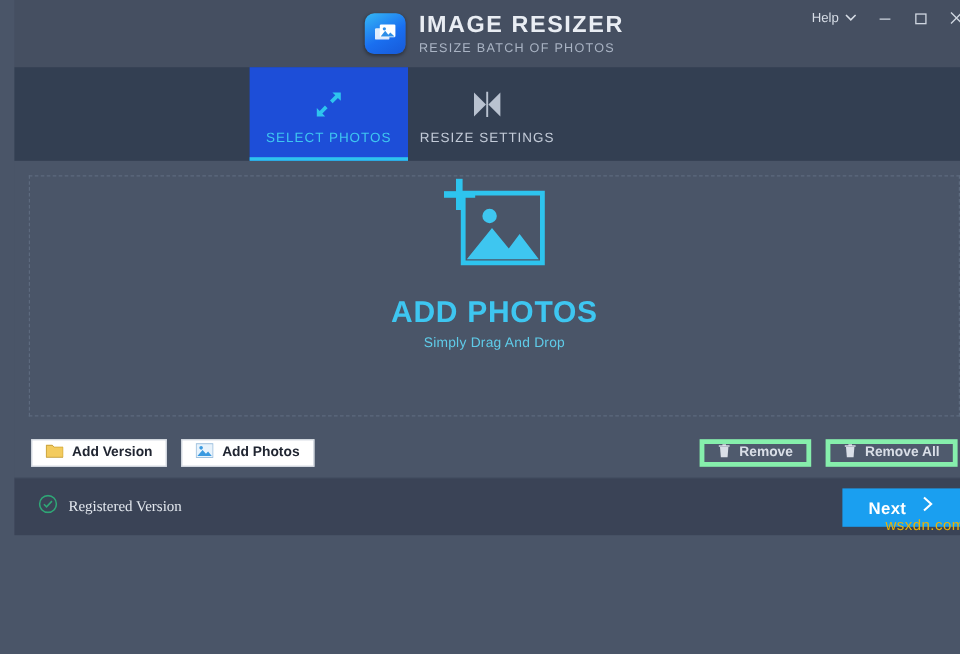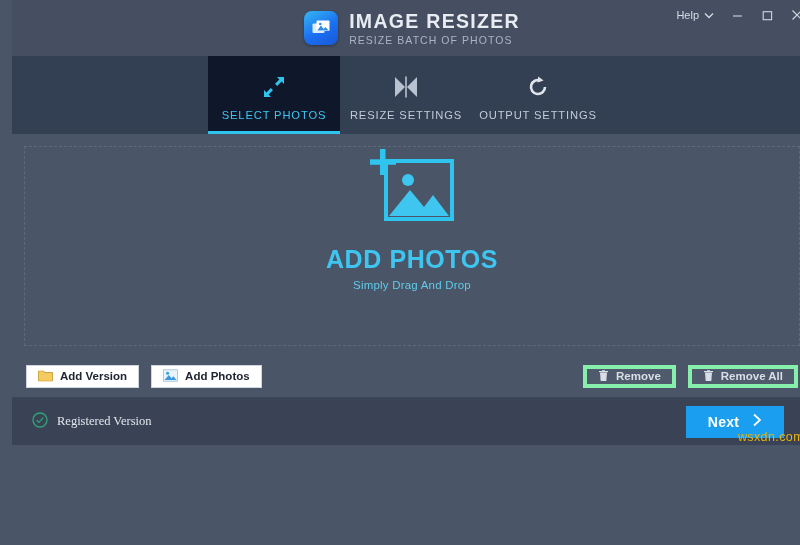--- a/index.html
+++ b/index.html
@@ -71,21 +71,21 @@
     display: flex; flex-direction: column;
     align-items: center; justify-content: center;
     gap: 9px; position: relative;
     padding-top: 4px;
   }
   .tab .ticon { height: 26px; display: flex; align-items: center; }
   .tab .tlabel {
     font-size: 11.2px; letter-spacing: .85px; color: #c3cbd8;
     font-weight: 500;
   }
-  .tab.active { background: #0f172a; }
+  .tab.active { background: #1d4ed8; }
   .tab.active .tlabel { color: #3ec6f0; }
   .tab.active::after {
     content: ""; position: absolute; left: 0; right: 0; bottom: 0;
     height: 3px; background: #2ec4ee;
   }
   .tab:not(:last-child)::before {
     content: ""; position: absolute; right: 0; top: 18px; bottom: 18px;
     width: 0;
   }
 
@@ -141,21 +141,21 @@
   .footer {
     flex: 0 0 47px; height: 47px;
     background: #3a4356;
     display: flex; align-items: center;
     padding: 0 0 0 20px;
     position: relative;
   }
   .reg { display: flex; align-items: center; gap: 9px; }
   .reg-label { font-size: 12.5px; color: #e2e7ee; font-family: Liberation Serif, serif; }
   .next-btn {
-    position: absolute; right: 28px; top: 50%;
+    position: absolute; right: 12px; top: 50%;
     transform: translateY(-50%);
     width: 98px; height: 32px;
     background: #1a9ff0;
     display: flex; align-items: center; justify-content: center;
     gap: 13px; cursor: default;
   }
   .next-label {
     font-size: 14px; font-weight: bold; color: #ffffff; letter-spacing: .3px;
   }
   .watermark {
@@ -235,29 +235,20 @@
       <span class="ticon">
         <svg width="28" height="24" viewBox="0 0 28 24">
           <path d="M3 2 L13 12 L3 22 Z" fill="#b9c2d0"></path>
           <path d="M25 2 L15 12 L25 22 Z" fill="#b9c2d0"></path>
           <path d="M14 1.5 V22.5" stroke="#b9c2d0" stroke-width="1.6"></path>
         </svg>
       </span>
       <span class="tlabel">RESIZE SETTINGS</span>
     </div>
 
-    <div class="tab">
-      <span class="ticon">
-        <svg width="24" height="24" viewBox="0 0 24 24">
-          <path d="M19 12 A7 7 0 1 1 14.6 5.5" stroke="#dfe4ec" stroke-width="2.6" fill="none" stroke-linecap="butt"></path>
-          <path d="M12.2 1.4 L17.6 5.4 L11.4 7.6 Z" fill="#dfe4ec"></path>
-        </svg>
-      </span>
-      <span class="tlabel">OUTPUT SETTINGS</span>
-    </div>
   </div>
 
   <div class="main">
     <div class="dropzone">
       <div class="dz-inner">
         <span>
           <svg width="96" height="80" viewBox="0 0 96 80">
             <path d="M22 14 H88 V72 H22 Z" stroke="#2ec4ee" stroke-width="4" fill="none"></path>
             <circle cx="44" cy="33" r="6" fill="#3ec6f0"></circle>
             <path d="M25 69 L46 43 L60 60 L69 48 L85 69 Z" fill="#3ec6f0"></path>

